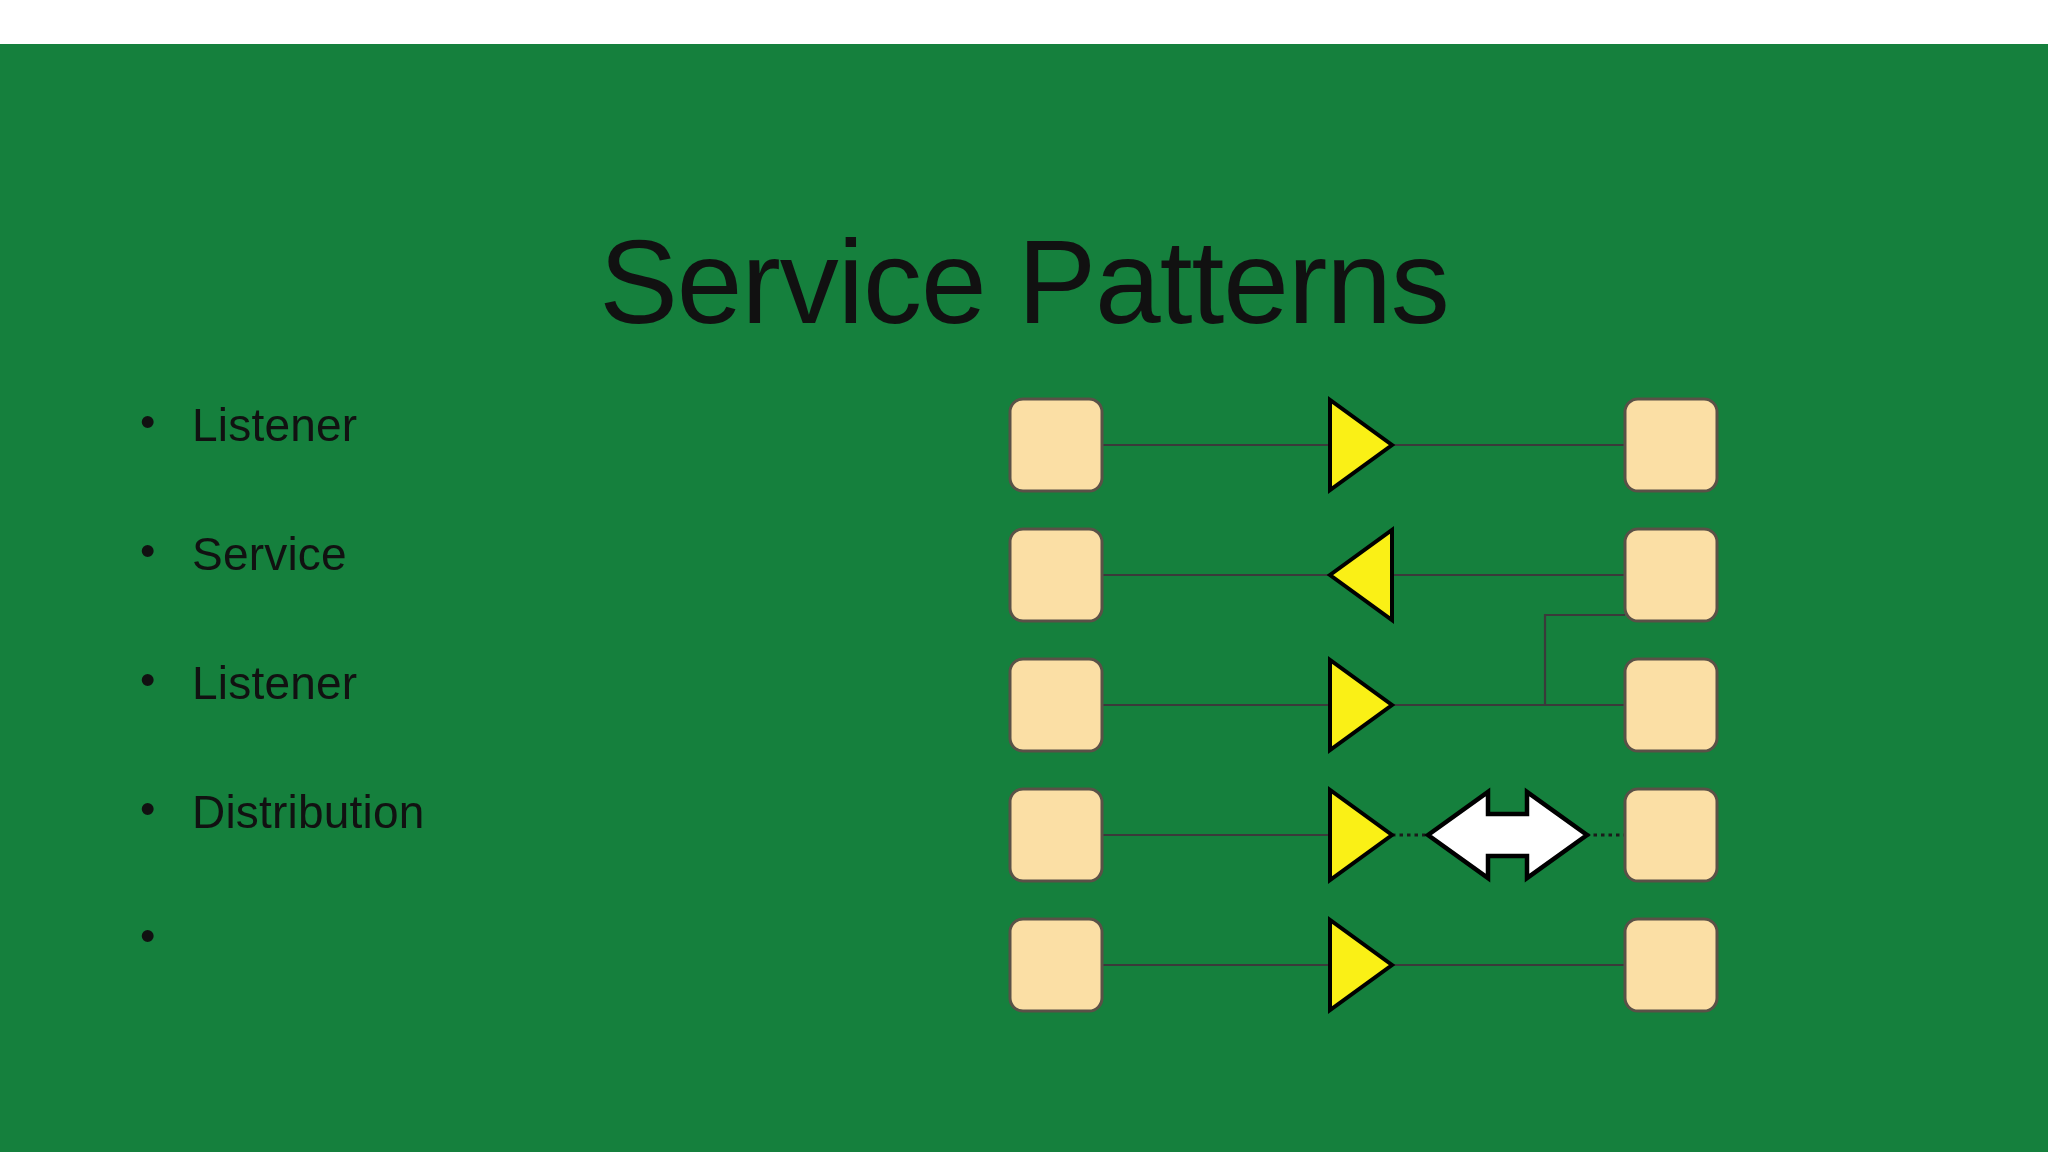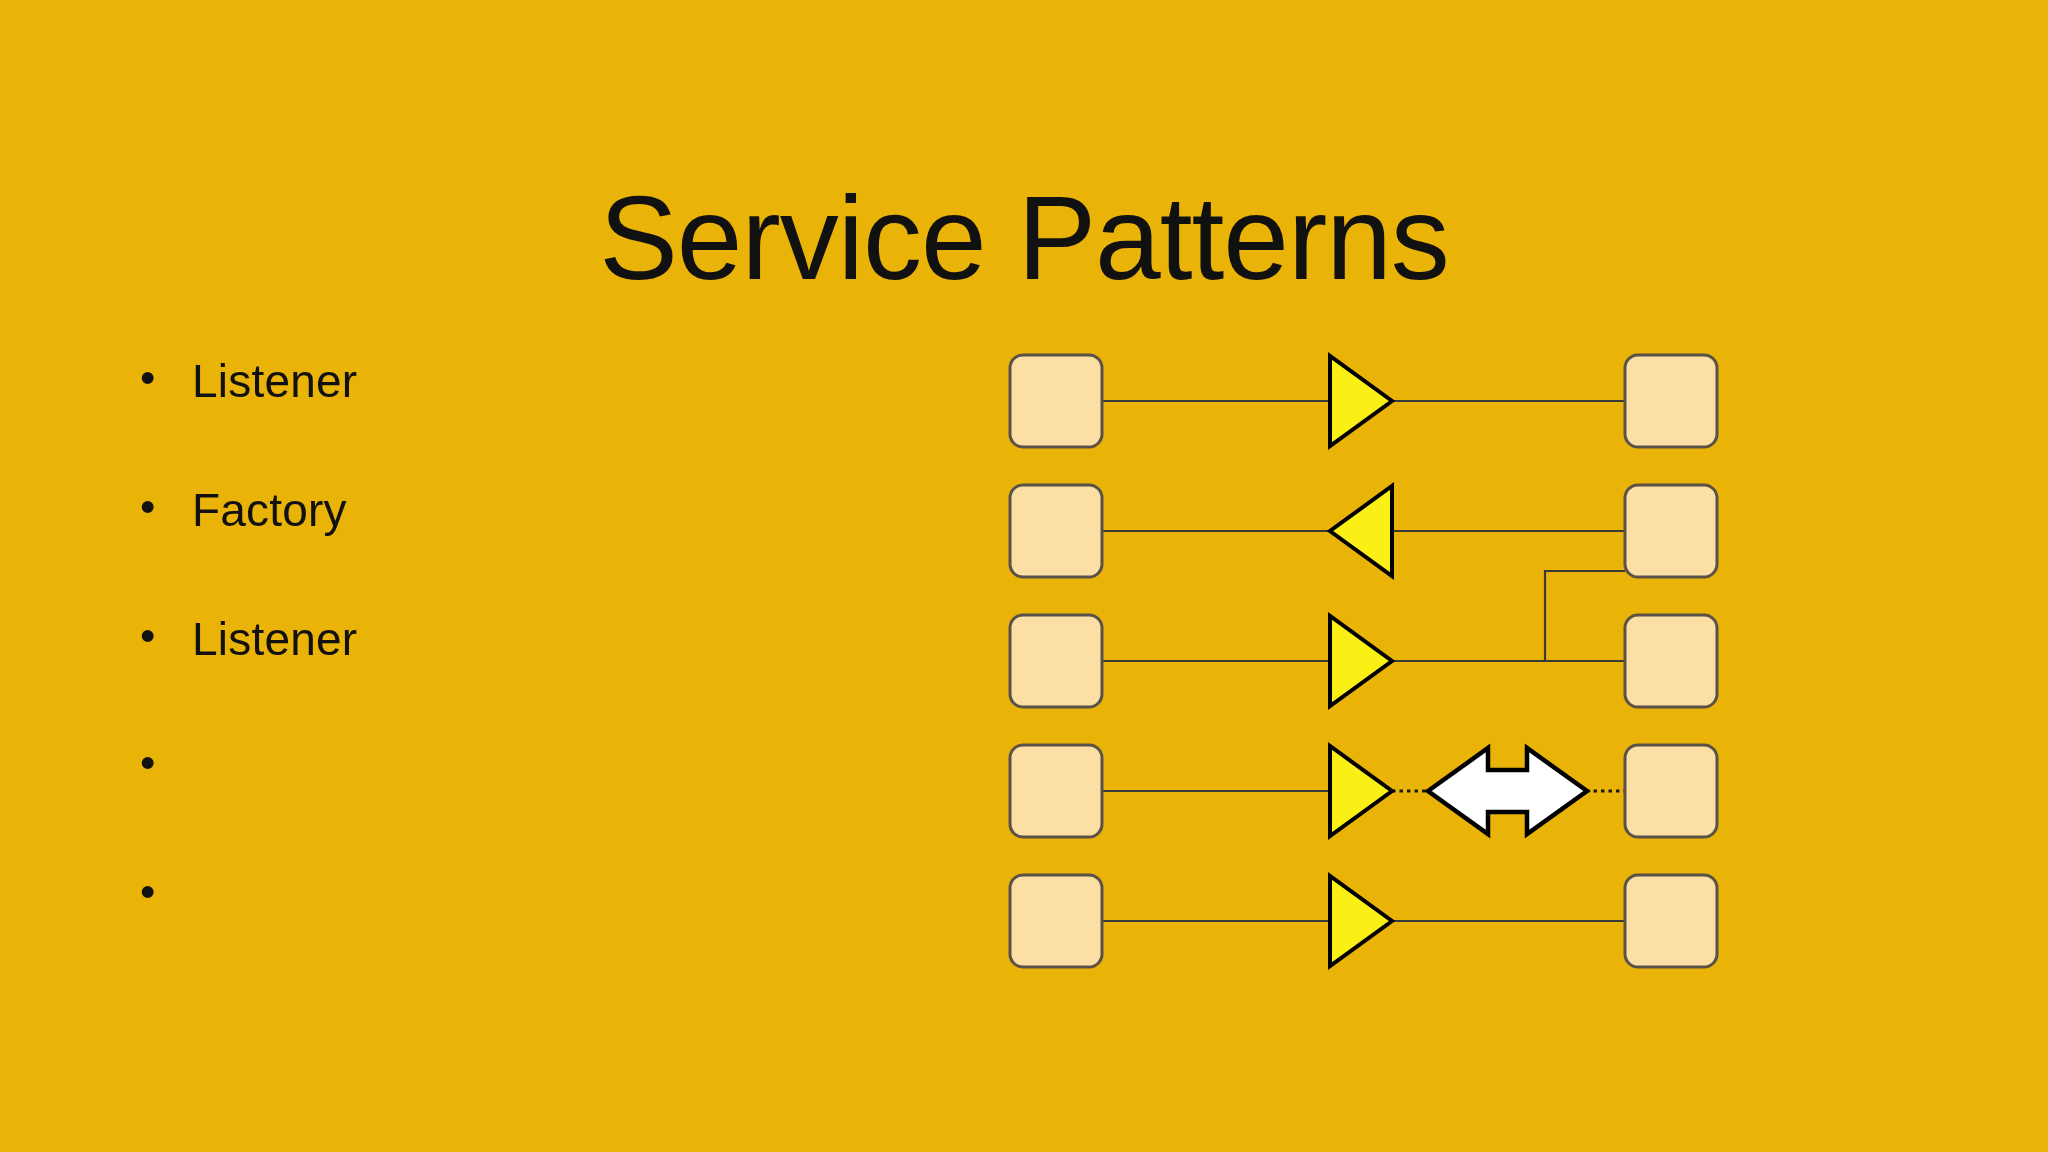--- a/index.html
+++ b/index.html
@@ -13,21 +13,22 @@
     height: 1152px;
     overflow: hidden;
     font-family: "Liberation Sans", sans-serif;
     color: #000000;
     position: relative;
   }
 
   #slide {
     position: absolute;
     inset: 0;
-    background: #eab308;
+    background: #15803d;
+    margin-top: 44px;
   }
 
   
   #slide-title {
     position: absolute;
     left: 0;
     right: 0;
     top: 96px;
     text-align: center;
     font-family: "Liberation Sans", sans-serif;
@@ -92,28 +93,29 @@
 
   <h1 id="slide-title">Service Patterns</h1>
 
   <ul id="bullet-list">
     <li class="bullet-row">
       <span class="bullet-marker">•</span>
       <span class="bullet-label">Listener</span>
     </li>
     <li class="bullet-row">
       <span class="bullet-marker">•</span>
-      <span class="bullet-label">Factory</span>
+      <span class="bullet-label">Service</span>
     </li>
     <li class="bullet-row">
       <span class="bullet-marker">•</span>
       <span class="bullet-label">Listener</span>
     </li>
     <li class="bullet-row">
       <span class="bullet-marker">•</span>
+      <span class="bullet-label">Distribution</span>
     </li>
     <li class="bullet-row">
       <span class="bullet-marker">•</span>
     </li>
   </ul>
 
   <div id="diagram">
     <svg width="800" height="680" viewBox="0 0 800 680" xmlns="http://www.w3.org/2000/svg">
 
       <g>

